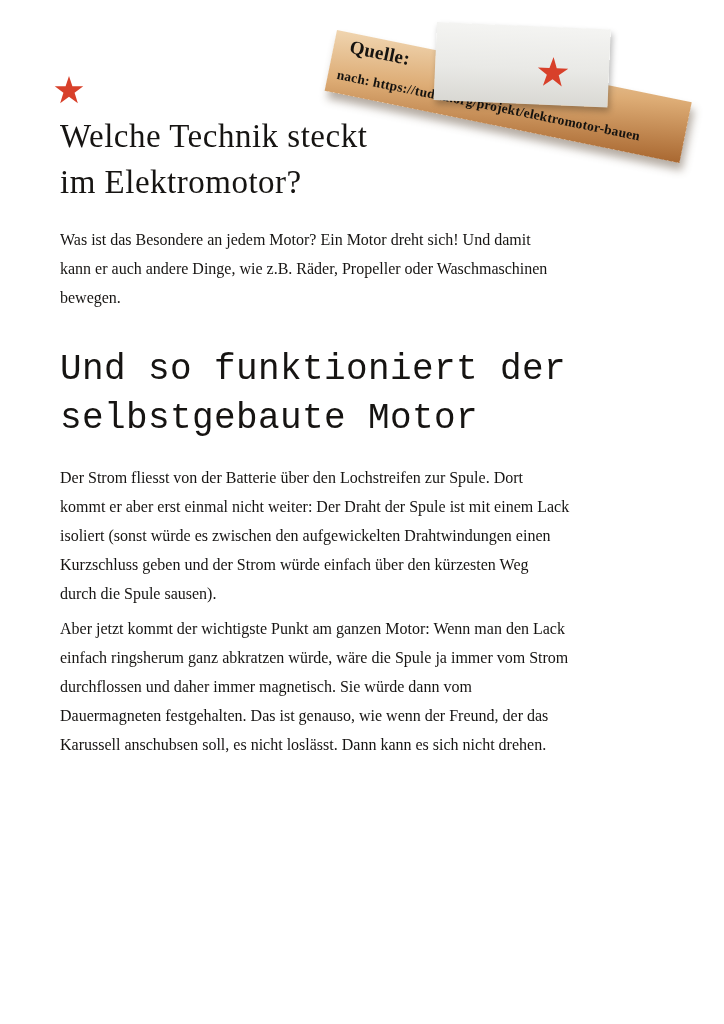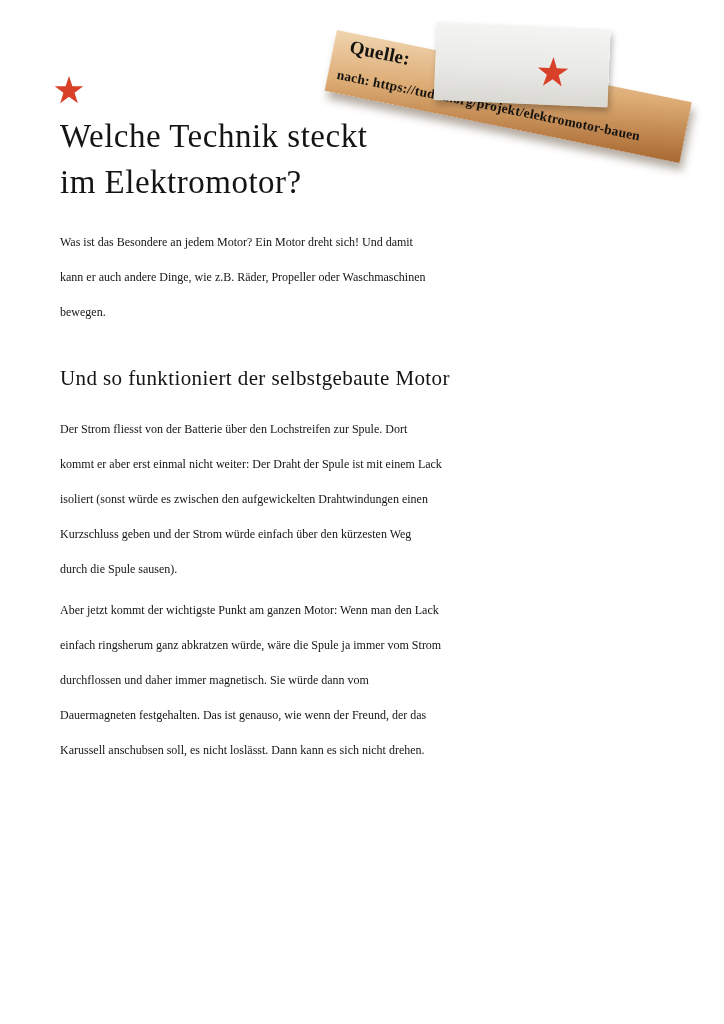--- a/index.html
+++ b/index.html
@@ -91,30 +91,31 @@
   .content h1 {
     margin: 8px 0 20px 0;
     font-size: 33px;
     font-weight: normal;
     line-height: 1.38;
     white-space: pre-line;
     letter-spacing: 0.5px;
   }
   .content h2 {
     margin: 34px 0 20px 0;
-    font-size: 21px;
+    font-size: 36px;
     font-weight: normal;
     line-height: 1.35;
     white-space: pre-line;
     letter-spacing: 0.4px;
+    font-family: Liberation Mono, monospace;
   }
   .content p {
     margin: 0 0 6px 0;
-    font-size: 12px;
-    line-height: 35px;
+    font-size: 16px;
+    line-height: 29px;
     white-space: pre-line;
   }
 </style>
 </head>
 <body>
 
 <span class="corner-star">
   <svg viewBox="0 0 36 36" width="30" height="30" aria-hidden="true">
     <polygon fill="#d8402a" points="18,0 22.1,12.3 35.1,12.4 24.7,20.2 28.6,32.6 18,25 7.4,32.6 11.3,20.2 0.9,12.4 13.9,12.3"></polygon>
   </svg>

